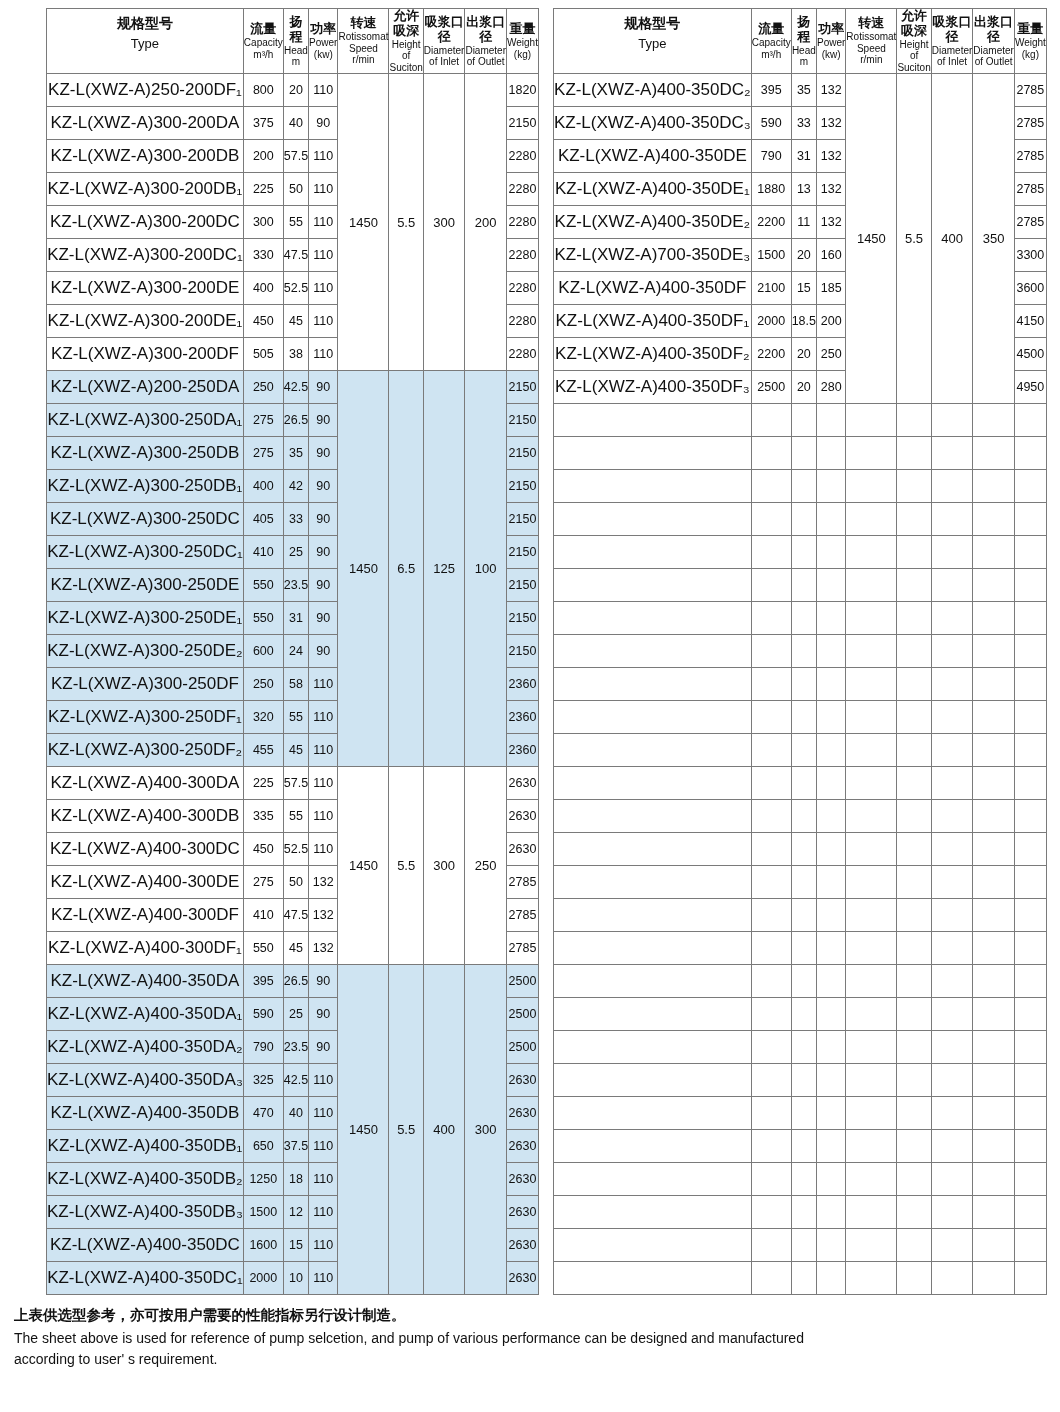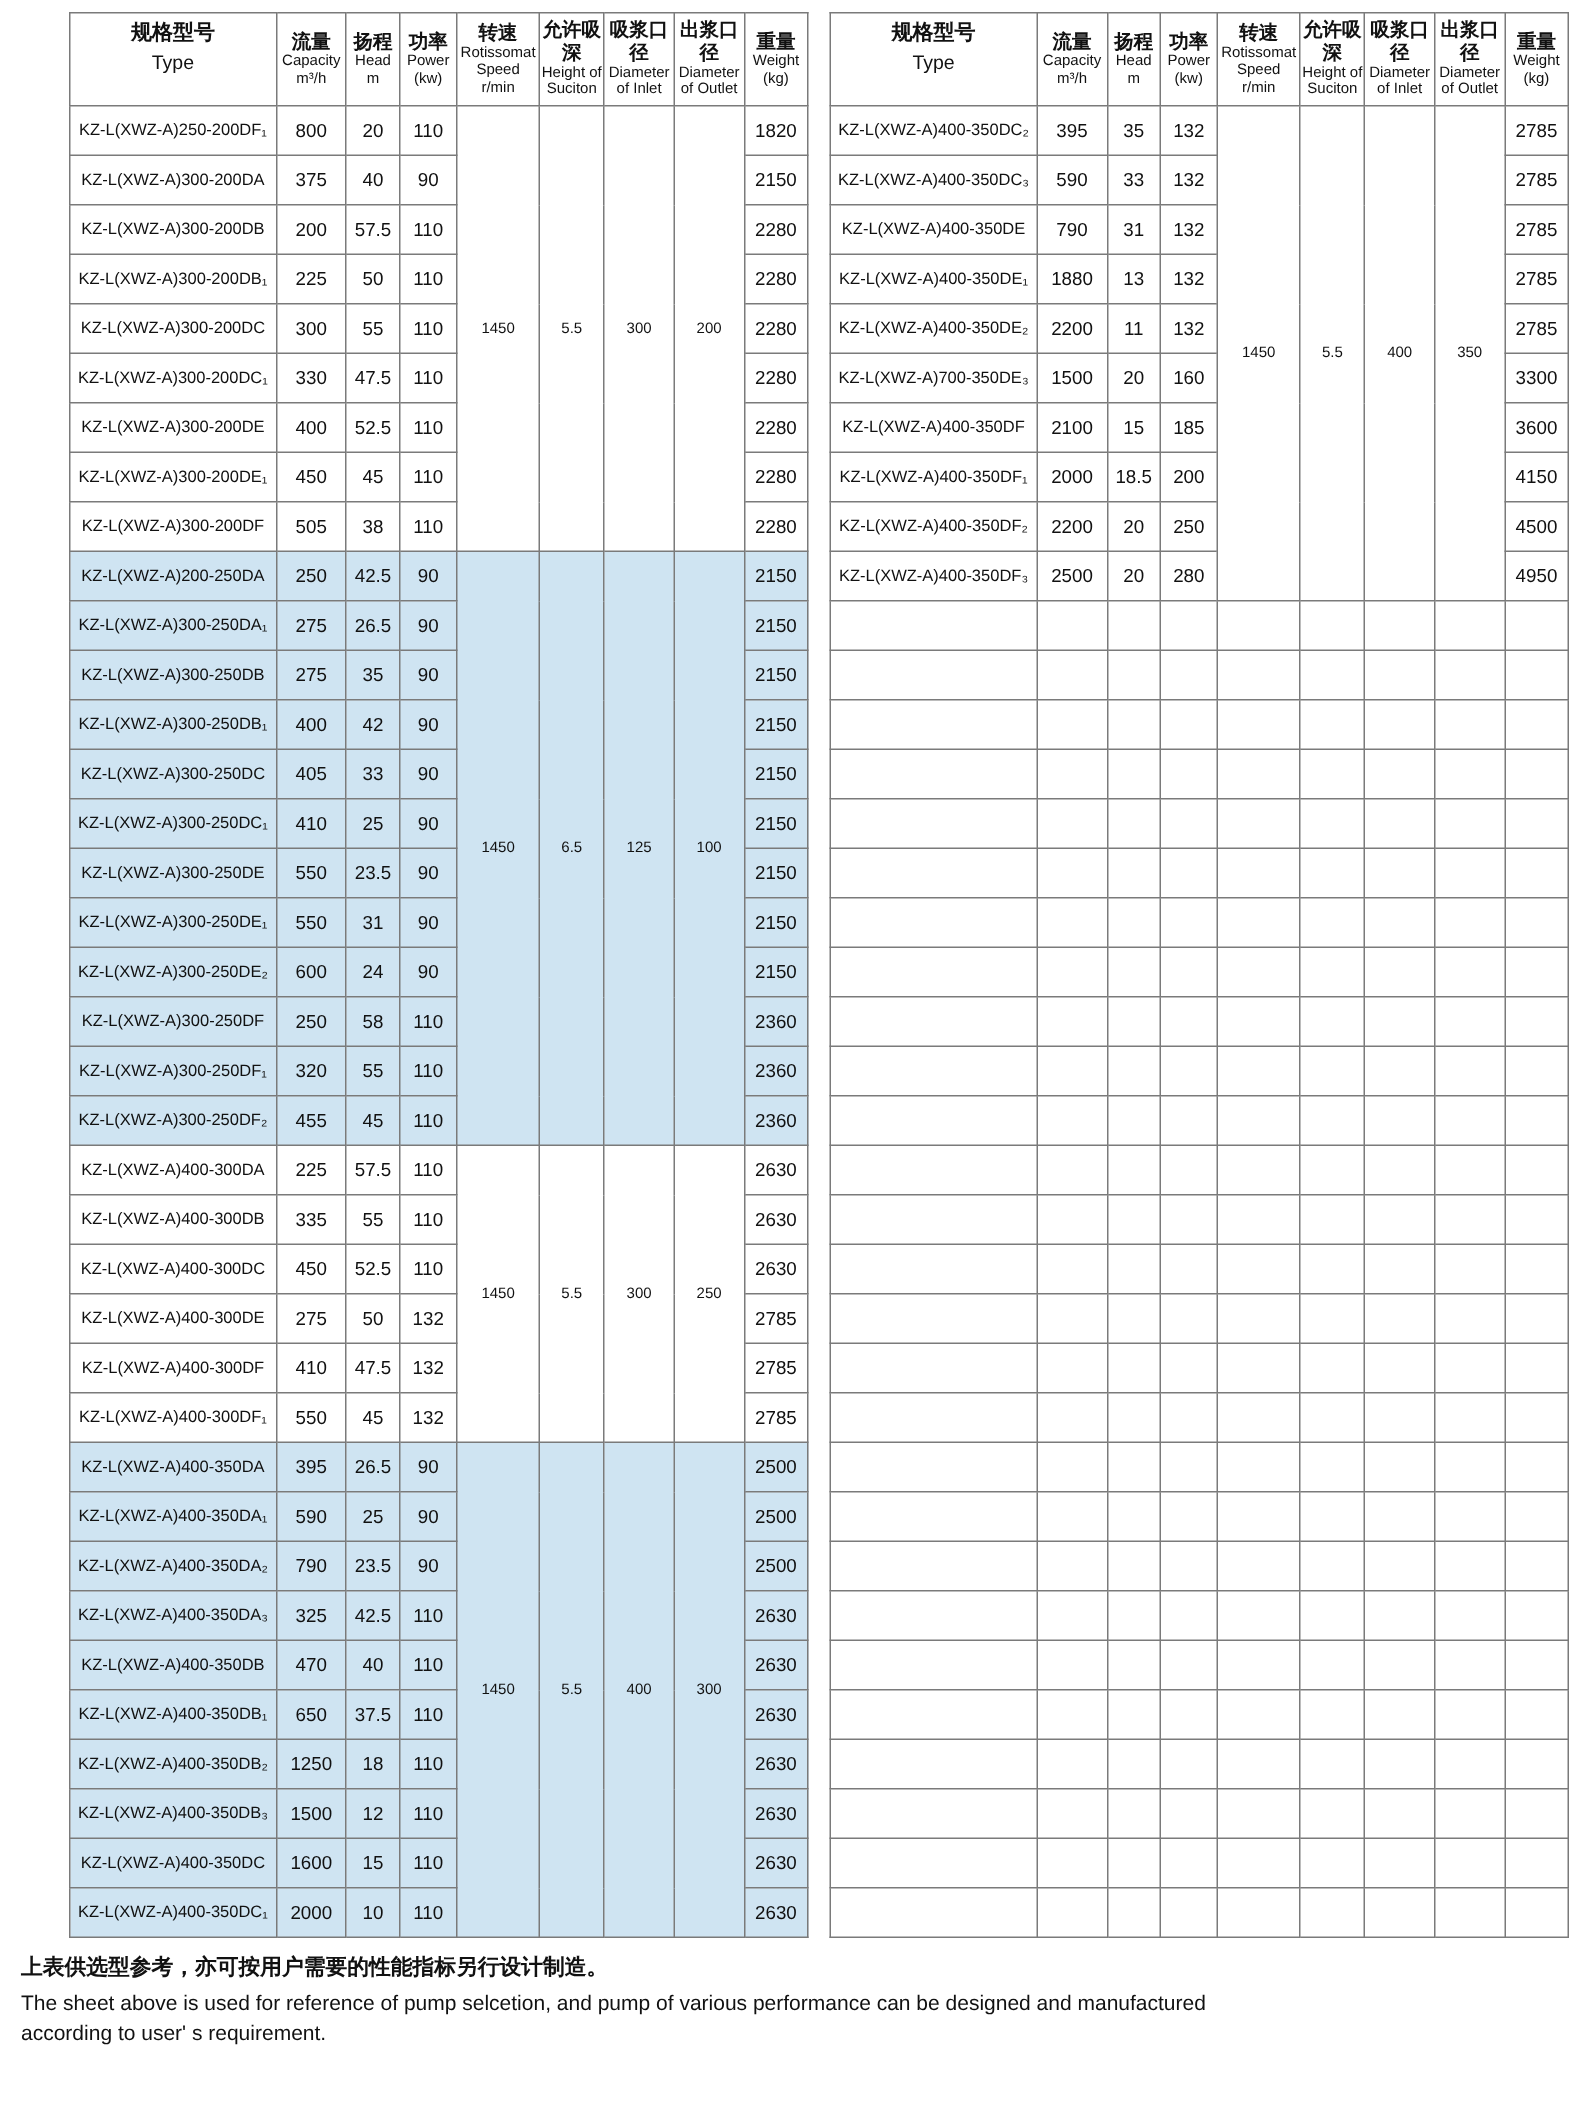--- a/index.html
+++ b/index.html
@@ -54,31 +54,31 @@
   }
   .hdr .type-cell .cn {
     font-size: 14px;
     margin: 4px 0 6px 0;
   }
   .hdr .type-cell .en {
     font-size: 13px;
     margin-bottom: 20px;
   }
   td.typecol {
-    font-size: 11px;
+    font-size: 17px;
     text-align: center;
     white-space: nowrap;
     height: 32px;
   }
   td.num {
     font-size: 12.5px;
     height: 32px;
   }
   td.grp {
-    font-size: 10px;
+    font-size: 13px;
   }
   tr.band td {
     background: #cfe4f2;
   }
   tr.plain td {
     background: #ffffff;
   }
   td.empty {
     height: 32px;
   }

